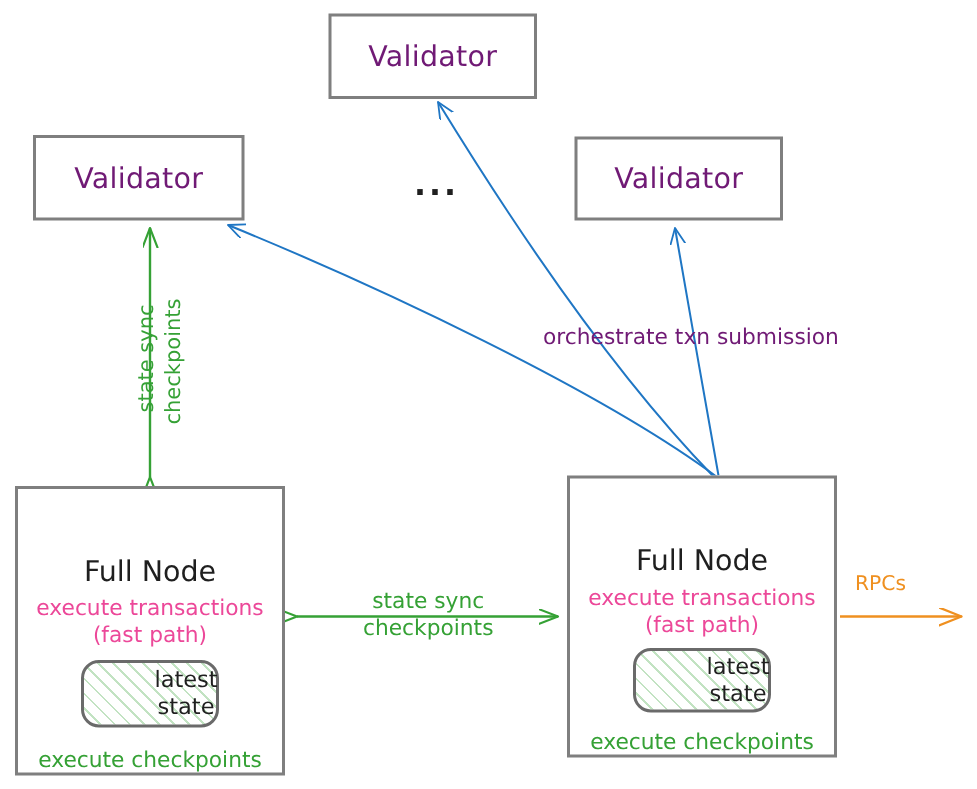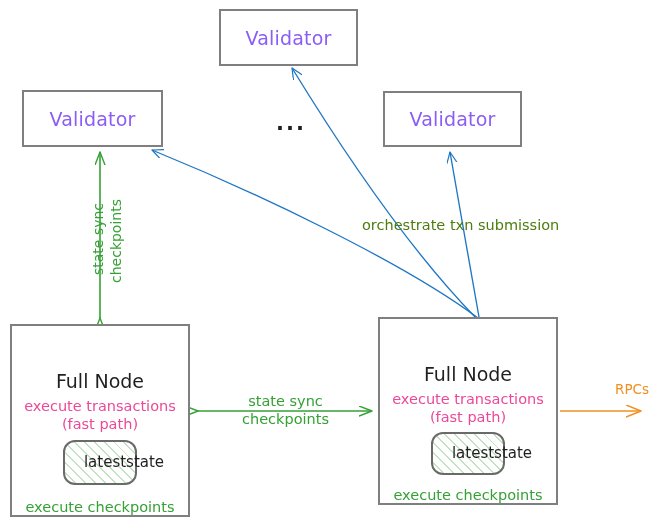--- a/index.html
+++ b/index.html
@@ -33,21 +33,21 @@
     background: #ffffff;
   }
   .validator-box {
     display: flex;
     align-items: center;
     justify-content: center;
   }
   .validator-label {
     font-family: "DejaVu Sans", sans-serif;
     font-size: 19px;
-    color: #8b5cf6;
+    color: #701a75;
     letter-spacing: 0.2px;
   }
   .fullnode-box {
     display: flex;
     flex-direction: column;
     align-items: center;
     padding-top: 8px;
   }
   .fullnode-title {
     font-family: "DejaVu Sans", sans-serif;
@@ -64,34 +64,34 @@
     line-height: 1.25;
   }
   .fullnode-green {
     font-family: "DejaVu Sans", sans-serif;
     font-size: 14.5px;
     color: #35a135;
     text-align: center;
   }
   .latest-state {
     box-sizing: border-box;
-    width: 74px;
+    width: 92px;
     height: 62px;
     border: 2px solid #6a6a6a;
     border-radius: 12px;
     background-color: #ffffff;
     background-image: repeating-linear-gradient(
       45deg,
       rgba(53,161,53,0.30) 0px,
       rgba(53,161,53,0.30) 1.3px,
       rgba(255,255,255,0) 1.3px,
       rgba(255,255,255,0) 7px
     );
     display: flex;
-    flex-direction: row;
+    flex-direction: column;
     align-items: center;
     justify-content: center;
     line-height: 1.18;
     padding-left: 48px;
   }
   .latest-state span {
     font-family: "DejaVu Sans", sans-serif;
     font-size: 15px;
     color: #1f1f1f;
   }
@@ -103,23 +103,23 @@
     letter-spacing: 2px;
     font-weight: 700;
     line-height: 1;
   }
   .edge-label {
     position: absolute;
     font-family: "DejaVu Sans", sans-serif;
     white-space: nowrap;
     line-height: 1.22;
   }
-  .label-blue { color: #4d7c0f; font-size: 14.5px; }
+  .label-blue { color: #701a75; font-size: 14.5px; }
   .label-green { color: #35a135; font-size: 14.5px; text-align: center; }
-  .label-orange { color: #ef9020; font-size: 13.5px; margin-left: 45px; }
+  .label-orange { color: #ef9020; font-size: 13.5px; }
   .vertical-label {
     position: absolute;
     transform-origin: 0 0;
     transform: rotate(-90deg);
     font-family: "DejaVu Sans", sans-serif;
     font-size: 14px;
     color: #35a135;
     white-space: nowrap;
   }
 </style>

